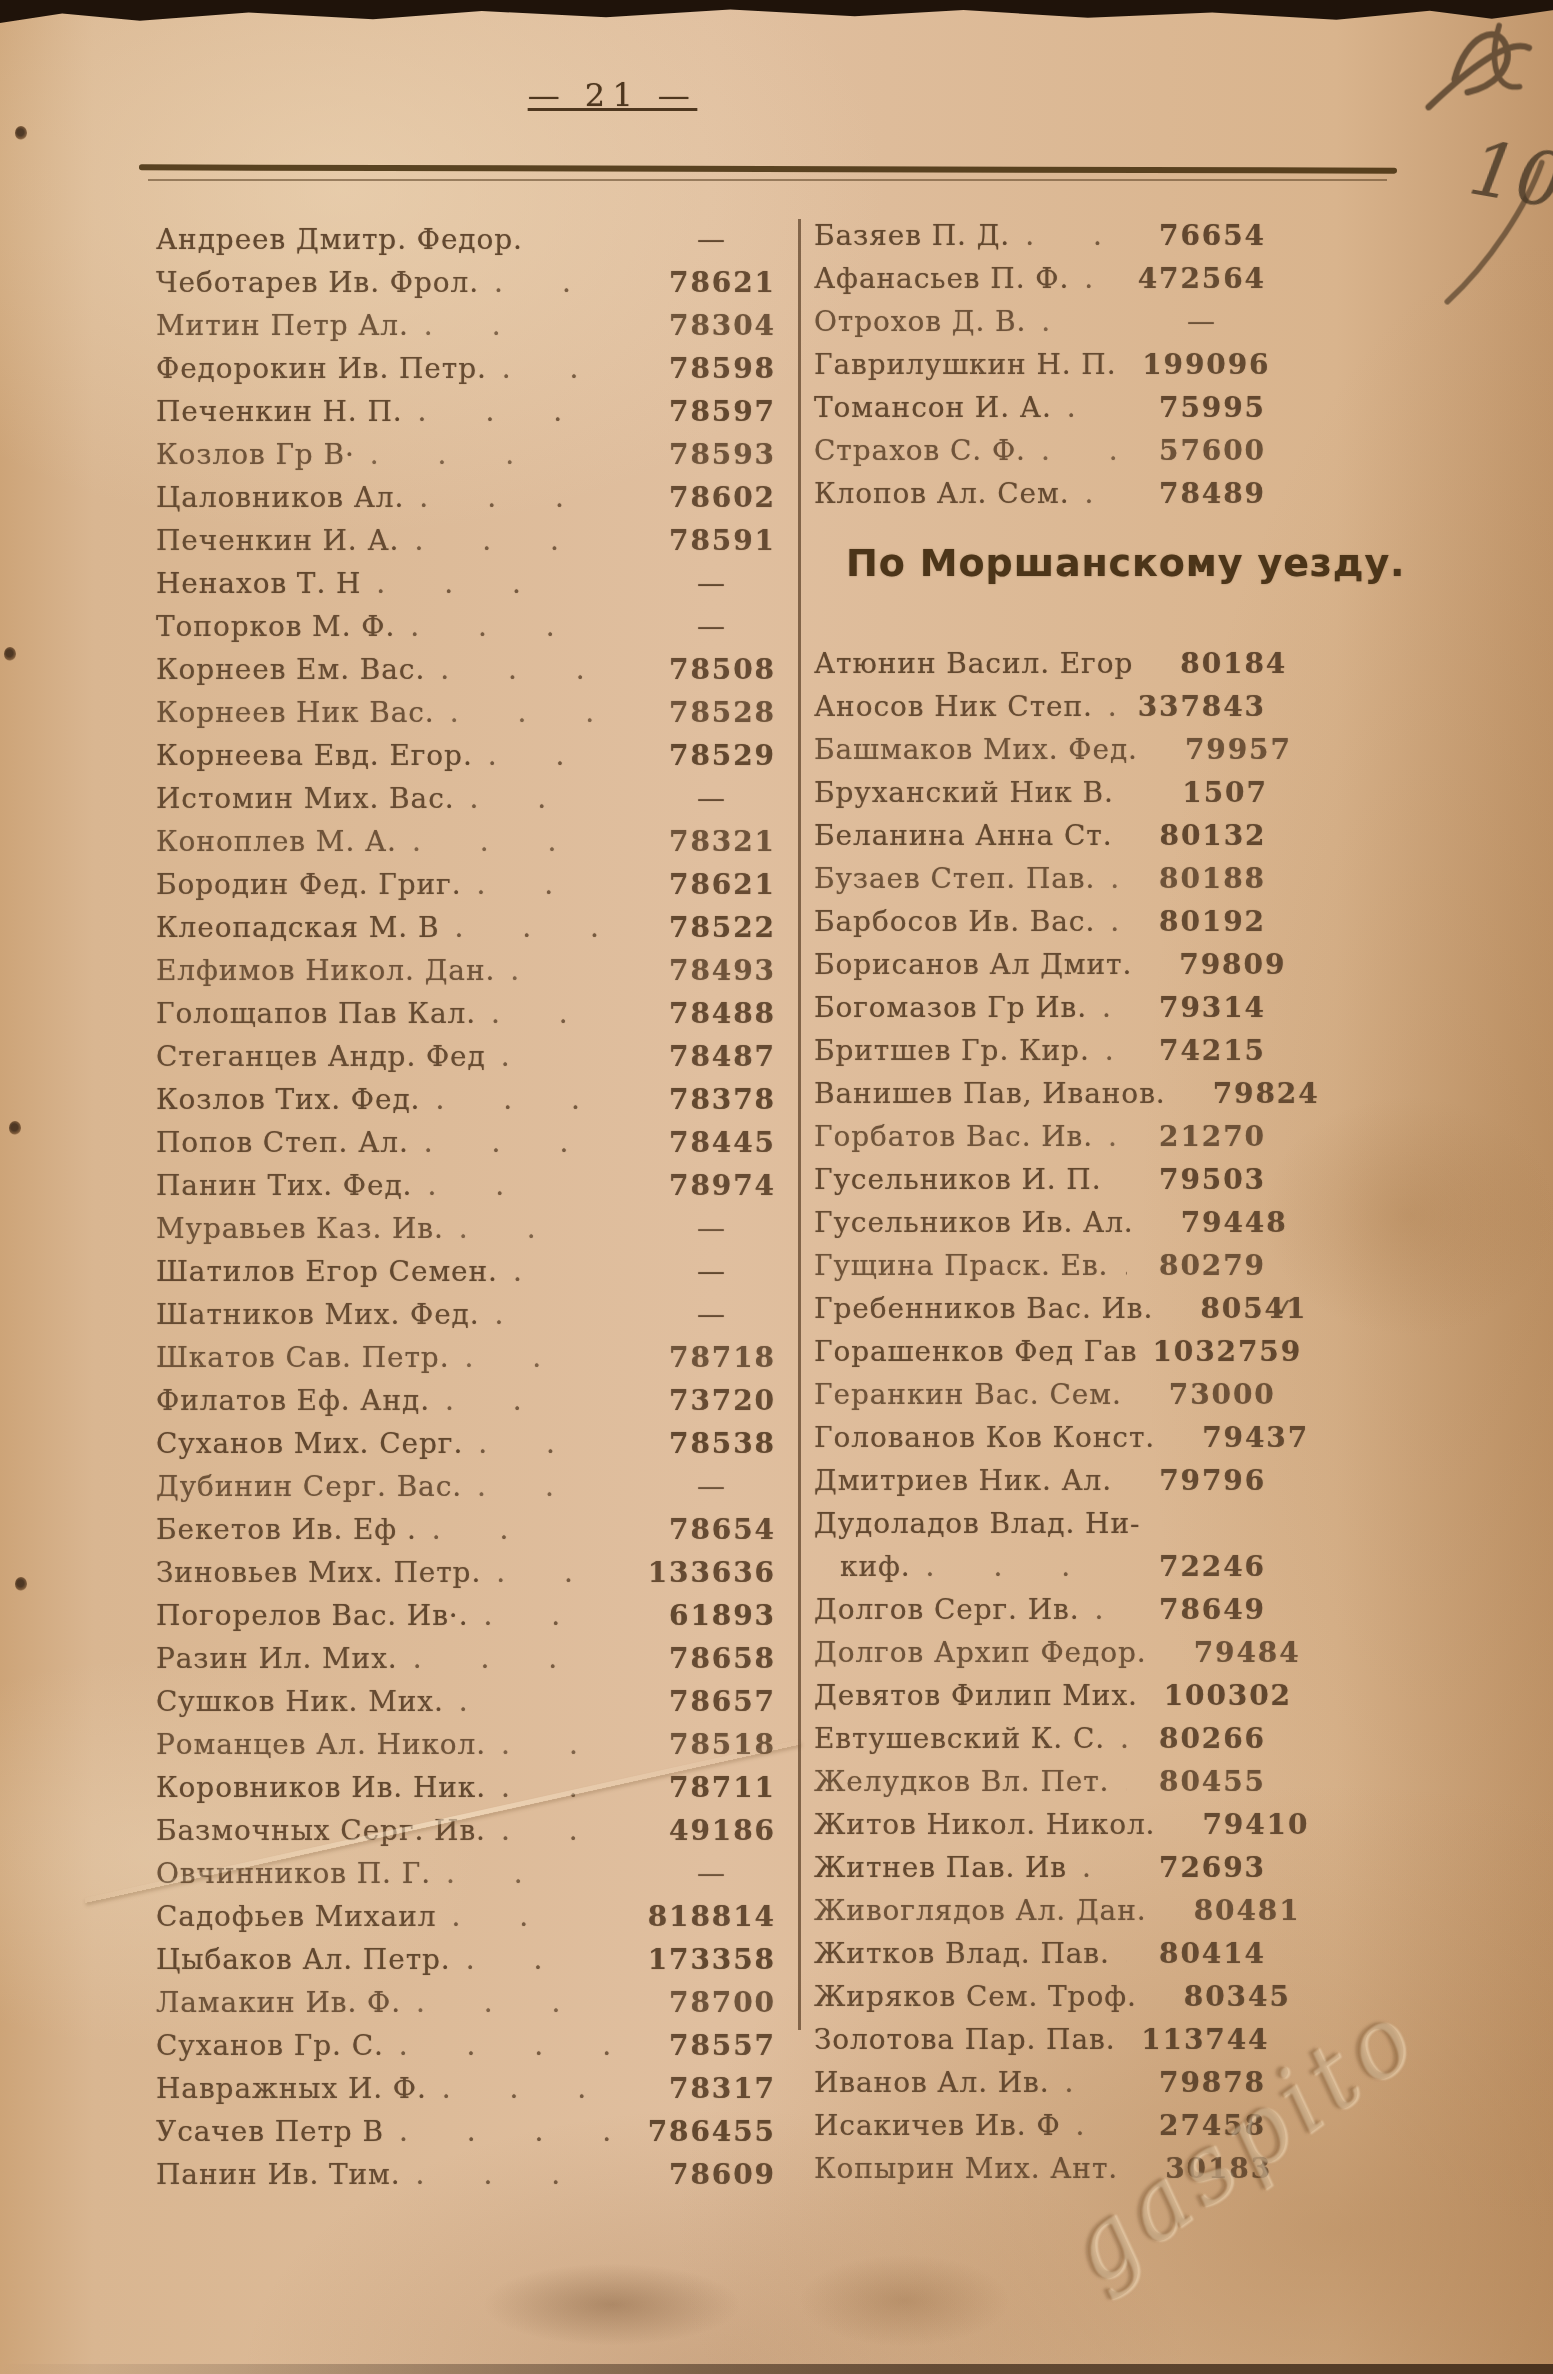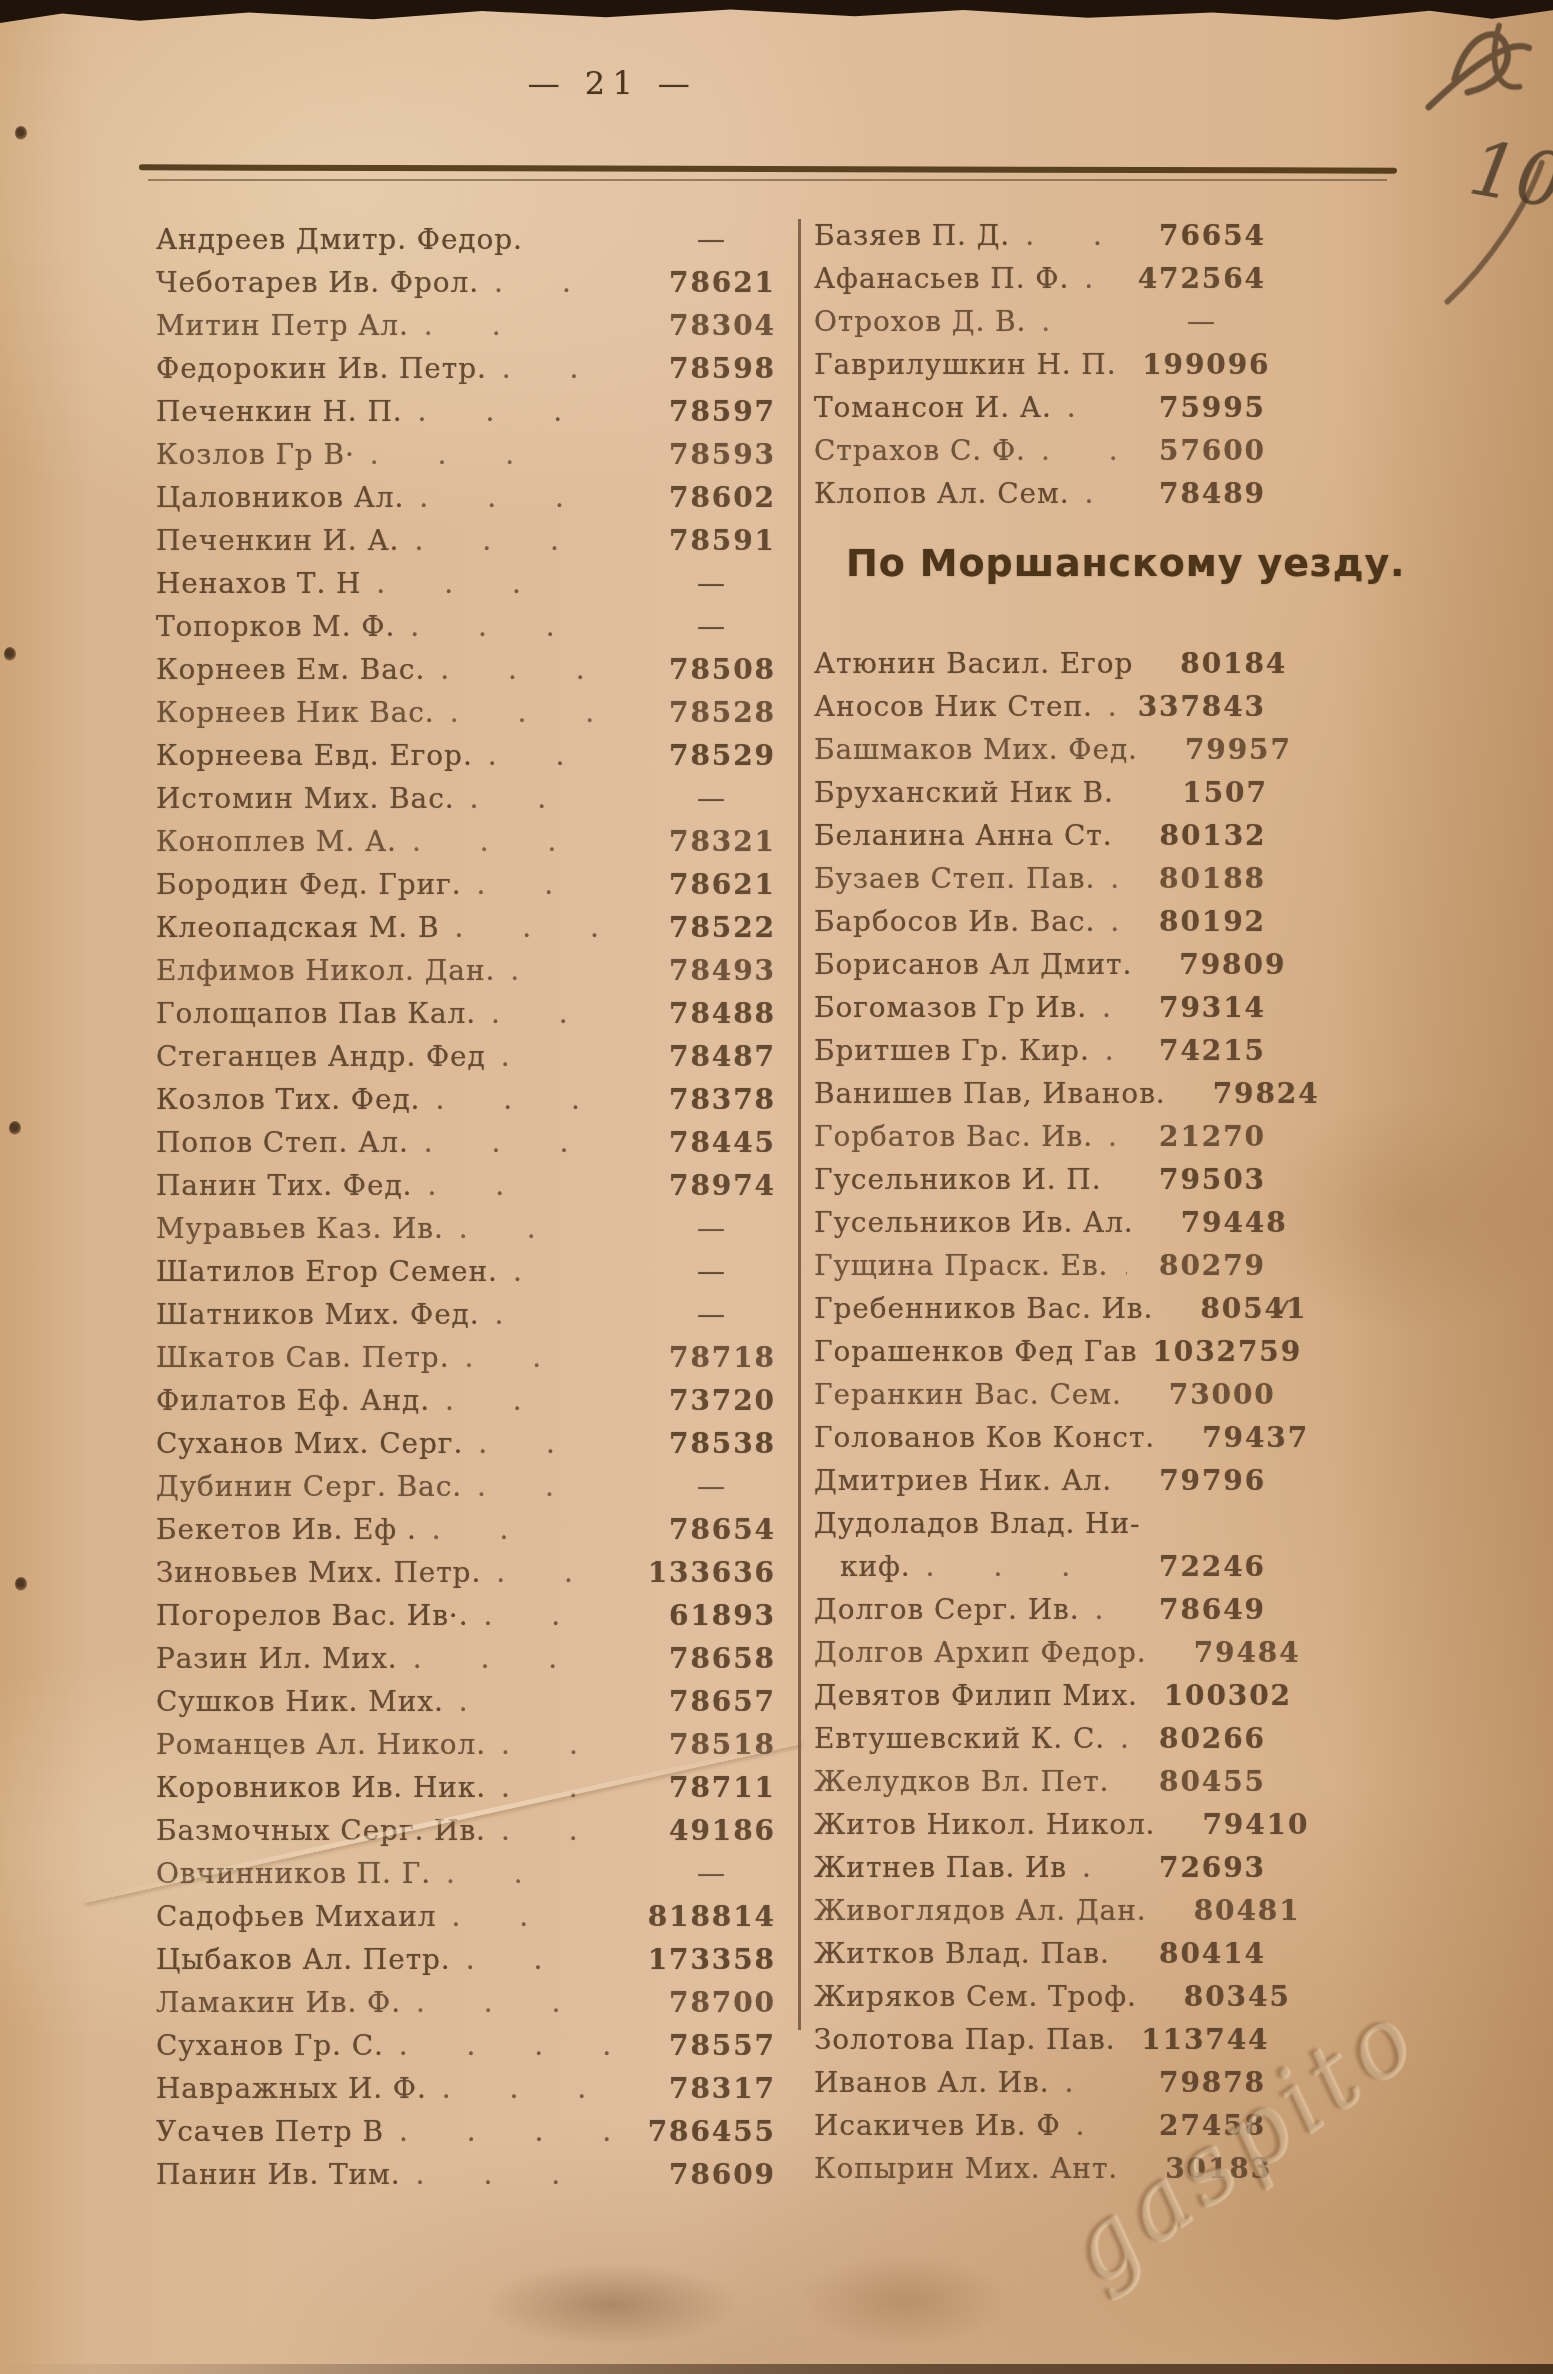--- a/index.html
+++ b/index.html
@@ -24,22 +24,22 @@
   .row .num{min-width:165px;text-align:right;white-space:nowrap;font-weight:bold;letter-spacing:1.9px;}
   .row .num.dash{font-weight:normal;padding-right:51px;letter-spacing:0;}
   .row.indent{padding-left:26px;}
   .check{position:absolute;right:-28px;top:1.9px;font-family:"DejaVu Sans",sans-serif;
          font-size:24px;color:rgba(80,62,40,.7);transform:rotate(-8deg);}
   #left-col{position:absolute;left:156px;top:223px;width:620px;}
   #right-top{position:absolute;left:814px;top:219px;width:452px;}
   #right-main{position:absolute;left:814px;top:647px;width:452px;}
   #right-main .row{height:43px;}
   #right-top .row .num,#right-main .row .num{min-width:139px;}
-  .page-number{position:absolute;top:64px;left:464px;width:297px;text-align:center;
-               font-size:32px;letter-spacing:7.4px;color:#4e371f;text-shadow:0 0 0.9px rgba(78,55,31,.6);}
+  .page-number{position:absolute;top:76px;left:464px;width:297px;text-align:center;
+               font-size:32px;letter-spacing:7.4px;color:#4e371f;text-shadow:0 0 0.9px rgba(78,55,31,.6);text-decoration:underline;}
   .section-header{position:absolute;left:846px;top:541px;font-family:"DejaVu Sans",sans-serif;
                   font-weight:bold;font-size:38px;color:#4c3519;letter-spacing:0.9px;
                   text-shadow:0 0 1.4px rgba(76,53,25,.55);}
   .rule-h{position:absolute;left:139px;top:166px;width:1258px;height:5.6px;background:#46300f;
           opacity:.88;transform:rotate(.15deg);border-radius:2.8px;}
   .rule-h2{position:absolute;left:148px;top:179px;width:1239px;height:1.9px;background:#5a3f22;opacity:.55;}
   .rule-v{position:absolute;left:798px;top:219px;width:2.8px;height:1811px;background:#5a3f26;opacity:.7;}
   .top-edge{position:absolute;top:0;left:0;width:100%;height:24px;background:#1f130a;
     clip-path:polygon(0 0,100% 0,100% 42%,96% 78%,92% 45%,86% 82%,78% 52%,70% 74%,62% 42%,55% 68%,47% 40%,39% 72%,31% 46%,24% 80%,16% 52%,9% 86%,4% 56%,0 96%);}
   .bottom-edge{position:absolute;bottom:0;left:0;width:100%;height:11px;

